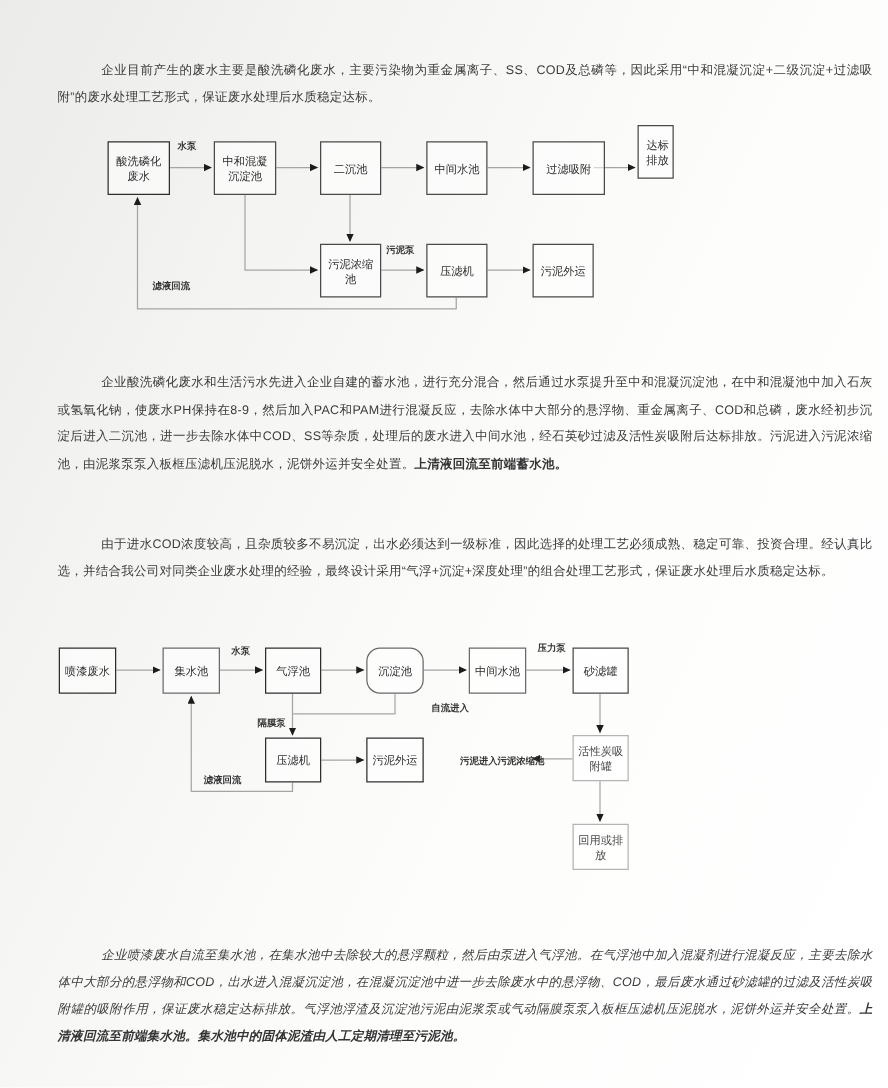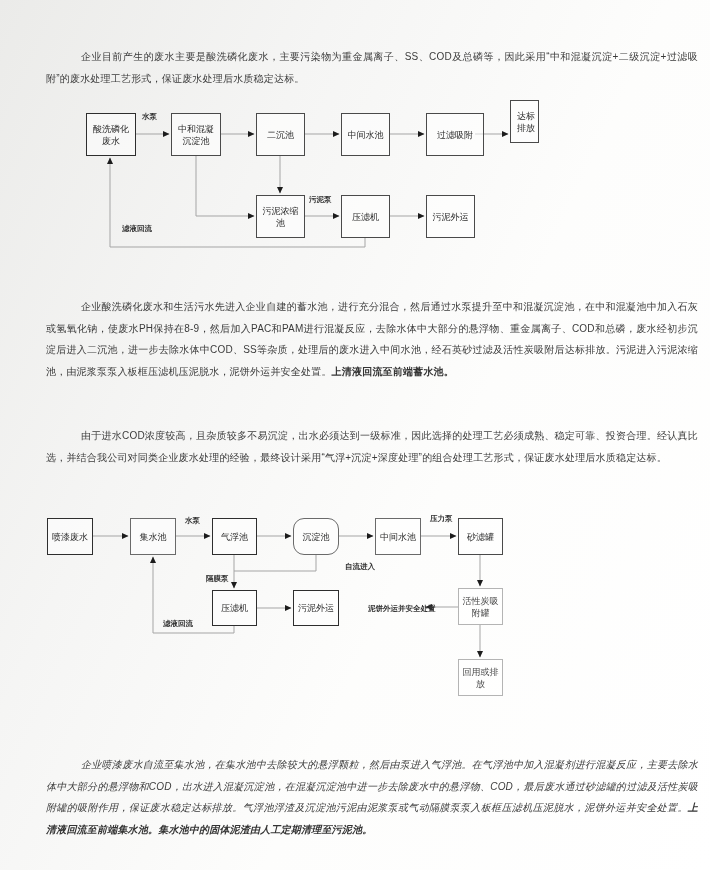--- a/index.html
+++ b/index.html
@@ -104,16 +104,16 @@
   <div class="fbox" style="left:458px;top:18px;width:45px;height:37px;">砂滤罐</div>
   <div class="fbox dark" style="left:212px;top:90px;width:45px;height:36px;">压滤机</div>
   <div class="fbox dark" style="left:293px;top:90px;width:46px;height:36px;">污泥外运</div>
   <div class="fbox light" style="left:458px;top:88px;width:45px;height:37px;">活性炭吸附罐</div>
   <div class="fbox light" style="left:458px;top:159px;width:45px;height:37px;">回用或排放</div>
   <span class="elabel" style="left:185px;top:16px;">水泵</span>
   <span class="elabel" style="left:345px;top:20px;margin-top:42px;">自流进入</span>
   <span class="elabel" style="left:430px;top:14px;">压力泵</span>
   <span class="elabel" style="left:206px;top:74px;">隔膜泵</span>
   <span class="elabel" style="left:163px;top:119px;">滤液回流</span>
-  <span class="elabel" style="left:368px;top:104px;">泥饼外运并安全处置</span>
+  <span class="elabel" style="left:368px;top:104px;">污泥进入污泥浓缩池</span>
 </div>
 
 <p class="para" style="top:738px;font-style:italic;"><span>企业喷漆废水自流至集水池，在集水池中去除较大的悬浮颗粒，然后由泵进入气浮池。在气浮池中加入混凝剂进行混凝反应，主要去除水体中大部分的悬浮物和COD，出水进入混凝沉淀池，在混凝沉淀池中进一步去除废水中的悬浮物、COD，最后废水通过砂滤罐的过滤及活性炭吸附罐的吸附作用，保证废水稳定达标排放。气浮池浮渣及沉淀池污泥由泥浆泵或气动隔膜泵泵入板框压滤机压泥脱水，泥饼外运并安全处置。</span><b>上清液回流至前端集水池。集水池中的固体泥渣由人工定期清理至污泥池。</b></p>
 
 </body></html>

